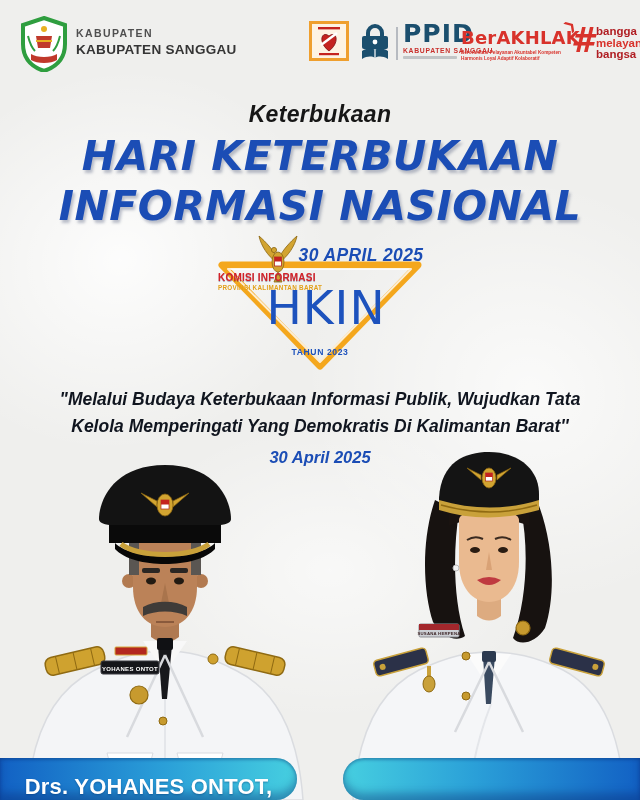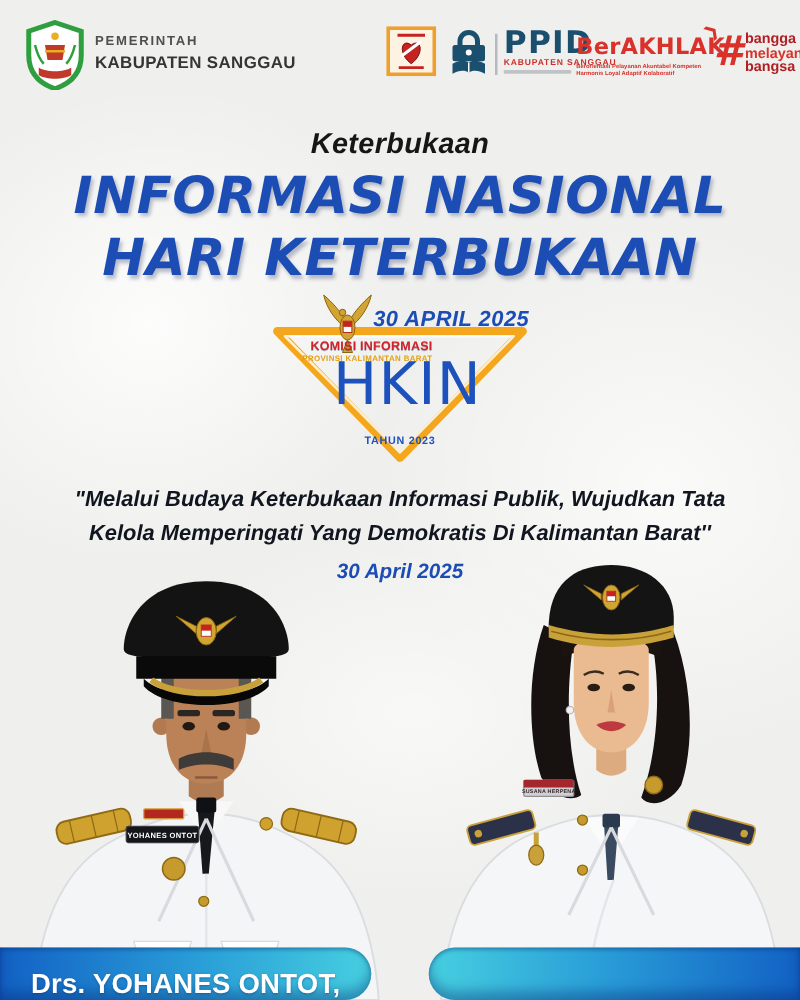--- a/index.html
+++ b/index.html
@@ -50,21 +50,21 @@
     font-family:"DejaVu Sans",sans-serif;font-weight:bold;font-style:italic;
     font-size:41px;line-height:50px;color:#1b4db5;letter-spacing:.5px;
     text-shadow:2px 3px 3px rgba(90,100,130,.4);}
 
   
   .hkin{position:absolute;left:214px;top:232px;width:212px;height:140px;}
   .hkin-tri{position:absolute;left:0;top:0;}
   .hkin-garuda{position:absolute;left:42px;top:0;}
   .hkin-date{position:absolute;left:82px;top:13px;width:130px;text-align:center;
     font-size:17.5px;font-weight:bold;font-style:italic;color:#1b4db5;letter-spacing:.4px;}
-  .hkin-org{position:absolute;left:4px;top:40px;width:128px;text-align:right;}
+  .hkin-org{position:absolute;left:4px;top:40px;width:128px;text-align:left;}
   .hkin-org1{font-size:10px;font-weight:bold;color:#d42127;letter-spacing:.2px;
     text-shadow:0 1px 0 rgba(40,40,90,.35);}
   .hkin-org2{font-size:6.3px;font-weight:bold;color:#e2a018;letter-spacing:.3px;margin-top:1px;}
   .hkin-acr{position:absolute;left:12px;right:0;top:51px;text-align:center;
     font-family:"DejaVu Sans",sans-serif;font-size:47px;line-height:50px;font-weight:normal;
     color:#1d52bd;letter-spacing:1px;}
   .hkin-full{position:absolute;left:0;right:0;top:103px;text-align:center;
     font-size:8.6px;font-weight:bold;color:#1d52bd;letter-spacing:.2px;}
   .hkin-year{position:absolute;left:0;right:0;top:115px;text-align:center;
     font-size:8.6px;font-weight:bold;color:#1d52bd;letter-spacing:.6px;}
@@ -102,21 +102,21 @@
 
   <svg class="hdr-shield" width="48" height="56" viewBox="0 0 48 56">
     <path d="M24,2 L45,9 V28 C45,43 36,51 24,55 C12,51 3,43 3,28 V9 Z" fill="#ffffff" stroke="#2f9e3f" stroke-width="4"></path>
     <circle cx="24" cy="13" r="3" fill="#e8b020"></circle>
     <path d="M16,20 h16 l-2,12 h-12 Z" fill="#c0392b"></path>
     <rect x="16" y="24" width="16" height="2" fill="#e8b020"></rect>
     <path d="M8,20 C10,28 12,32 15,35 M40,20 C38,28 36,32 33,35" stroke="#2f9e3f" stroke-width="2" fill="none"></path>
     <path d="M11,38 C17,42 31,42 37,38 L37,44 C31,48 17,48 11,44 Z" fill="#c0392b"></path>
   </svg>
   <div class="hdr-left-text">
-    <div class="hdr-l1">PEMERINTAH</div>
+    <div class="hdr-l1">KABUPATEN</div>
     <div class="hdr-l2">KABUPATEN SANGGAU</div>
   </div>
 
   <svg class="ki-logo" width="40" height="40" viewBox="0 0 40 40">
     <rect x="1.5" y="1.5" width="37" height="37" fill="#fdf3e3" stroke="#ef9f2e" stroke-width="3"></rect>
     <rect x="9" y="6" width="22" height="2.4" fill="#c4231f"></rect>
     <path d="M20,30 C9,22 12,9 20,15 C28,9 31,22 20,30 Z" fill="#c4231f" stroke="#7a1014" stroke-width="0.8"></path>
     <path d="M12,24 L28,12" stroke="#ffffff" stroke-width="2.5"></path>
     <rect x="10" y="32" width="20" height="2.2" fill="#c4231f"></rect>
   </svg>
@@ -147,22 +147,22 @@
     <div class="bangga-hash">#</div>
     <div class="bangga-col">
       <span class="bg1">bangga</span>
       <span class="bg2">melayani</span>
       <span class="bg3">bangsa</span>
     </div>
   </div>
 
   <div class="kicker">Keterbukaan</div>
   <div class="title">
+    <div>HARI KETERBUKAAN</div>
     <div>INFORMASI NASIONAL</div>
-    <div>HARI KETERBUKAAN</div>
   </div>
 
   <div class="hkin">
     <svg class="hkin-tri" width="212" height="140" viewBox="0 0 212 140">
       <path d="M8,33 L204,33 L106,134 Z" fill="none" stroke="#f4a71d" stroke-width="7" stroke-linejoin="round"></path>
       <path d="M14,37 L197,37 L106,130 Z" fill="none" stroke="#ffffff" stroke-width="2" stroke-linejoin="round" opacity=".8"></path>
     </svg>
     <svg class="hkin-garuda" width="44" height="54" viewBox="0 0 44 54">
       <g fill="#d2a431" stroke="#8a6410" stroke-width="0.8">
         <path d="M20,30 C12,24 5,14 3,4 C10,10 17,18 20,24 Z"></path>

